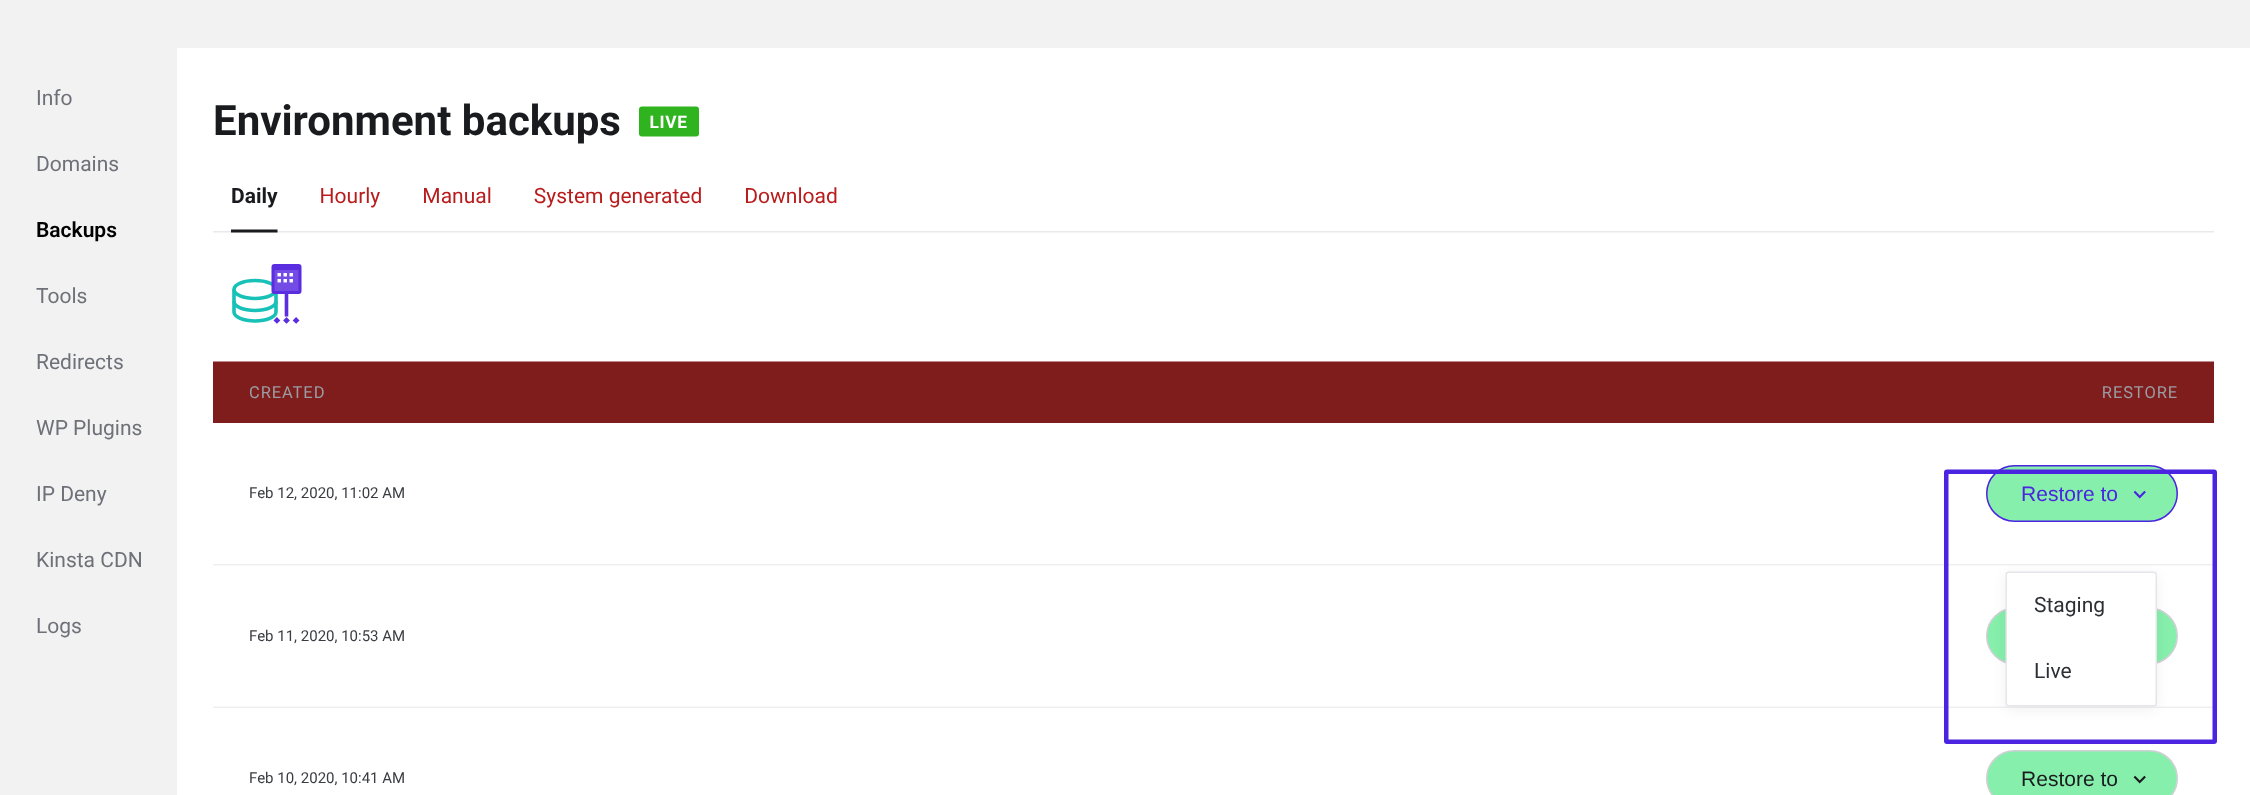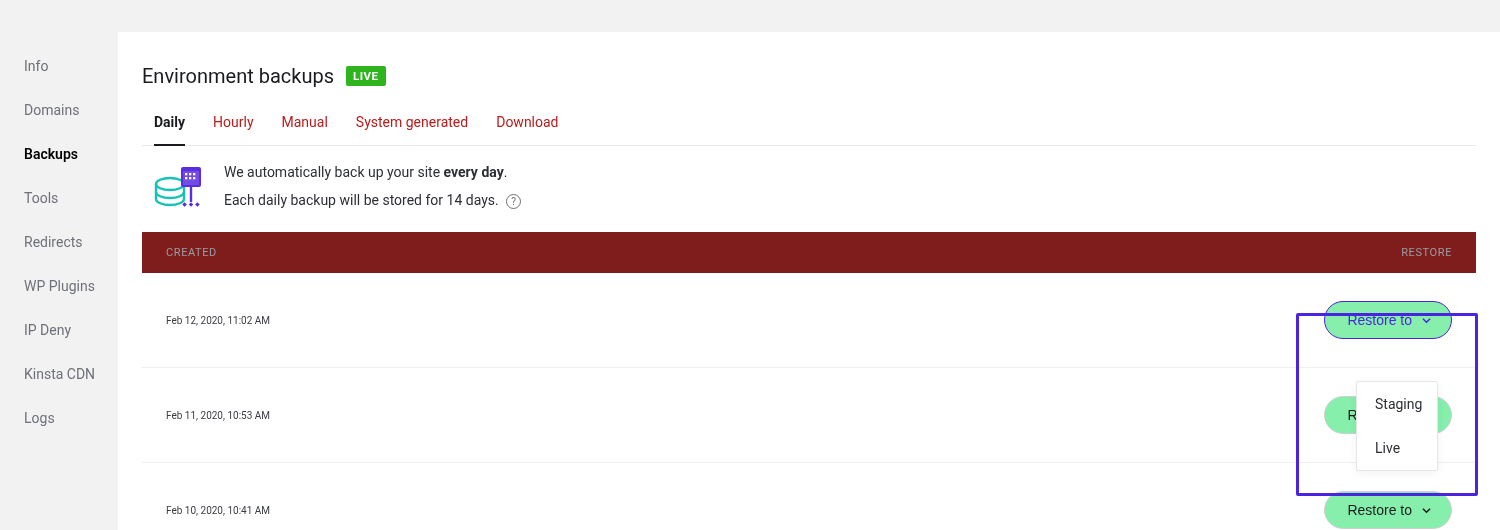--- a/index.html
+++ b/index.html
@@ -16,21 +16,21 @@
       display:block; color:#6f7178; font-size:14px;
       padding:0 0 28px 0; text-decoration:none; cursor:pointer;
     }
     .sidebar a.active { color:#000000; font-weight:600; }
     
     .main {
       flex:1; background:#fff; margin-top:32px;
       padding:32px 24px 0 24px; position:relative;
     }
     .page-head { display:flex; align-items:center; gap:12px; margin-bottom:26px; }
-    .page-title { font-size:20px; font-weight:400; }
+    .page-title { font-size:28px; font-weight:700; }
     .badge {
       background:#2fb41f; color:#fff; font-size:11.5px; font-weight:700;
       letter-spacing:.5px; padding:3px 7px; border-radius:2px;
     }
     
     .tabs { display:flex; gap:28px; border-bottom:1px solid #e9e9eb; padding:0 12px; }
     .tab { color:#b91c1c; font-size:14px; padding:0 0 14px 0; cursor:pointer; }
     .tab.active { color:#1a1b1f; font-weight:700; border-bottom:2.5px solid #1a1b1f; margin-bottom:-1px; }
     
     .info { display:flex; gap:20px; padding:18px 12px 22px 12px; align-items:flex-start; }
@@ -63,21 +63,21 @@
     }
     .btn.primary { border-color:#4a24e0; color:#4a24e0; }
     .chev { width:9px; height:9px; }
     
     .hl-box {
       position:absolute; right:22px; top:281px;
       width:182px; height:183px; border:3px solid #4a24e0; border-radius:2px;
       pointer-events:none;
     }
     .dropdown {
-      position:absolute; right:62px; top:349px; width:82px;
+      position:absolute; right:62px; top:349px; width:101px;
       background:#fff; border:1px solid #e6e6ea; border-radius:2px;
       box-shadow:0 2px 10px rgba(0,0,0,.06); z-index:5;
     }
     .dropdown div { padding:14px 18px; font-size:14px; color:#2d2f36; cursor:pointer; }
   </style>
 </head>
 <body>
 
 <div class="layout">
   <nav class="sidebar">
@@ -119,29 +119,20 @@
           <rect x="39" y="9" width="2.3" height="2.3" fill="#fff"></rect>
           <rect x="31" y="13" width="2.3" height="2.3" fill="#fff"></rect>
           <rect x="35" y="13" width="2.3" height="2.3" fill="#fff"></rect>
           <rect x="39" y="13" width="2.3" height="2.3" fill="#fff"></rect>
           <line x1="37" y1="23" x2="37" y2="38" stroke="#5a2de0" stroke-width="2.4"></line>
           <rect x="29" y="39" width="3.2" height="3.2" transform="rotate(45 30.6 40.6)" fill="#5a2de0"></rect>
           <rect x="35.4" y="39" width="3.2" height="3.2" transform="rotate(45 37 40.6)" fill="#5a2de0"></rect>
           <rect x="41.8" y="39" width="3.2" height="3.2" transform="rotate(45 43.4 40.6)" fill="#5a2de0"></rect>
         </svg>
       </span>
-      <div class="txt">
-        <p>
-          <span>We automatically back up your site </span><strong>every day</strong><span>.</span>
-        </p>
-        <p>
-          <span>Each daily backup will be stored for 14 days.</span>
-          <span class="help-ic">?</span>
-        </p>
-      </div>
     </div>
 
     <div class="thead">
       <span>CREATED</span>
       <span>RESTORE</span>
     </div>
 
     <div class="row">
       <span class="created">Feb 12, 2020, 11:02 AM</span>
       <button class="btn primary">

